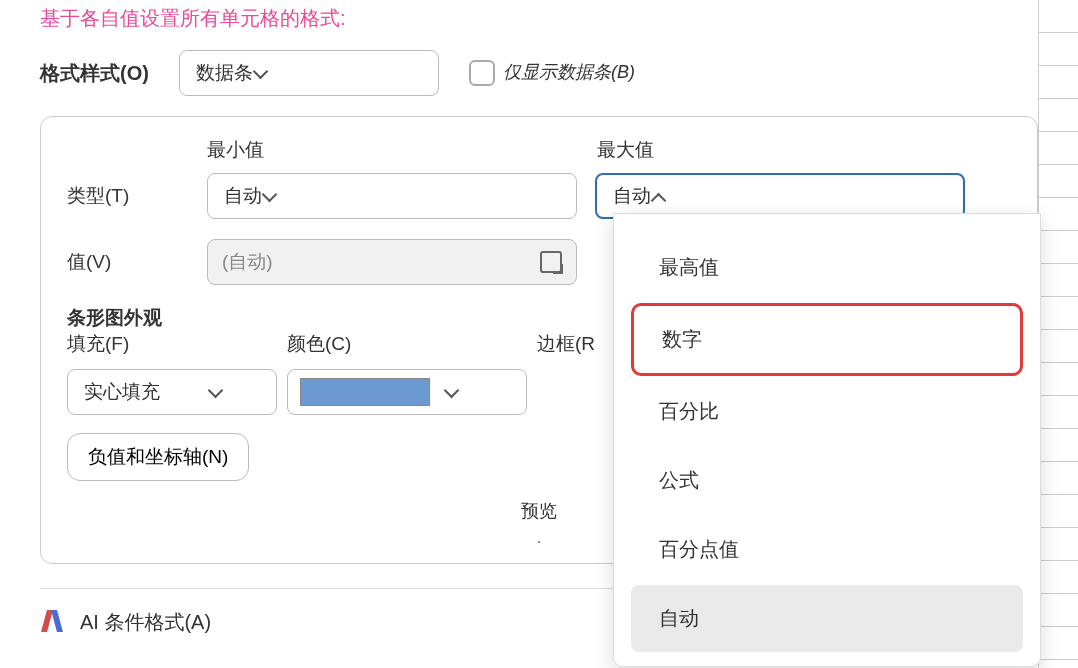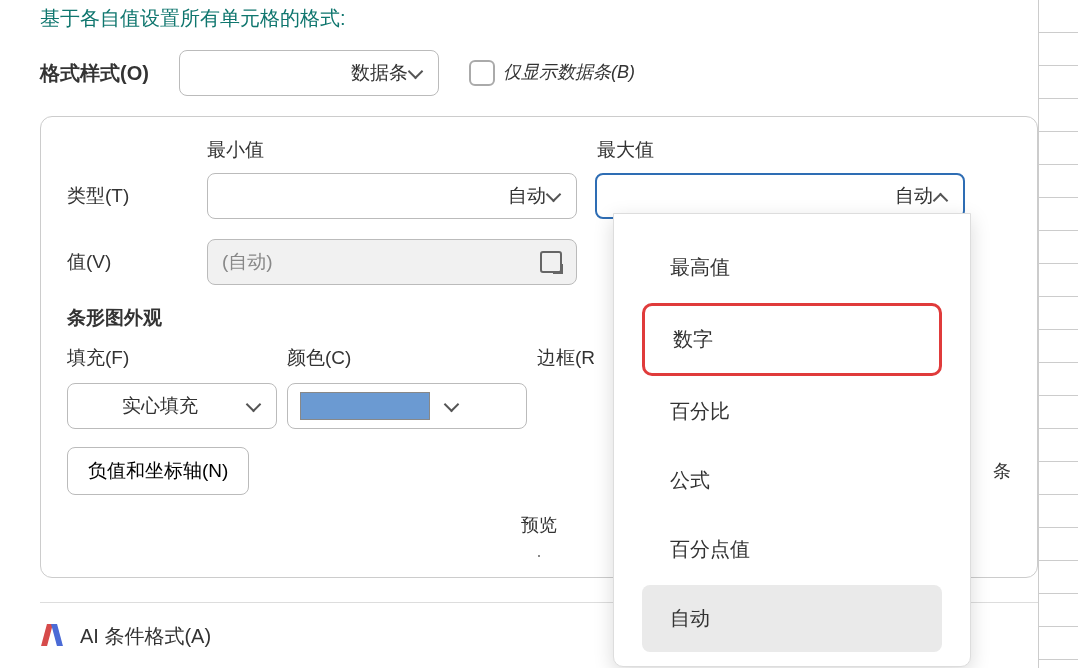--- a/index.html
+++ b/index.html
@@ -12,40 +12,40 @@
       width: 1078px;
       height: 668px;
       overflow: hidden;
       position: relative;
     }
     .container {
       padding: 0 40px;
     }
     .intro-text {
       font-size: 20px;
-      color: #0f766e;
+      color: #ec4899;
       margin-bottom: 18px;
       padding-top: 5px;
       overflow: hidden;
       white-space: nowrap;
     }
     .format-style-row {
       display: flex;
       align-items: center;
       gap: 30px;
       margin-bottom: 20px;
     }
     .bold-label {
       font-weight: bold;
       font-size: 20px;
     }
     .select-box {
       display: flex;
       align-items: center;
-      justify-content: flex-end;
+      justify-content: flex-start;
       border: 1.5px solid #bbb;
       border-radius: 8px;
       padding: 8px 16px;
       background: #fff;
       min-width: 260px;
       height: 46px;
       font-size: 19px;
       cursor: pointer;
     }
     .select-box.wide { min-width: 370px; }
@@ -134,21 +134,20 @@
       width: 8px;
       height: 8px;
       border-right: 2px solid #666;
       border-bottom: 2px solid #666;
       right: -3px;
       bottom: -3px;
     }
     .section-title {
       font-weight: bold;
       font-size: 19px;
-      margin-bottom: 14px;
     }
     .appearance-row {
       display: flex;
       align-items: flex-start;
       gap: 10px;
       margin-bottom: 18px;
     }
     .appearance-col {
       display: flex;
       flex-direction: column;
@@ -169,21 +168,21 @@
       align-items: center;
       border: 1.5px solid #bbb;
       border-radius: 8px;
       padding: 6px 12px;
       height: 46px;
       gap: 14px;
       cursor: pointer;
     }
     .button-plain {
       border: 1.5px solid #bbb;
-      border-radius: 8px;
+      border-radius: 13px;
       padding: 10px 20px;
       background: #fff;
       font-size: 19px;
       cursor: pointer;
     }
     .neg-row {
       display: flex;
       align-items: center;
       justify-content: space-between;
       margin-bottom: 18px;
@@ -233,26 +232,26 @@
       height: 22px;
       background: #4b6bd6;
       transform: skewX(15deg);
       left: 14px;
     }
     
     .dropdown-popup {
       position: absolute;
       top: 213px;
       left: 613px;
-      width: 358px;
+      width: 428px;
       background: #fff;
       border: 1px solid #ddd;
       border-radius: 0 0 10px 10px;
       box-shadow: 0 6px 20px rgba(0,0,0,0.15);
-      padding: 18px 18px 12px;
+      padding: 18px 7px 12px;
       z-index: 100;
     }
     .dropdown-item {
       padding: 20px 28px;
       font-size: 20px;
       cursor: pointer;
       border-radius: 8px;
       margin: 2px 10px;
     }
     .dropdown-item.highlighted {

